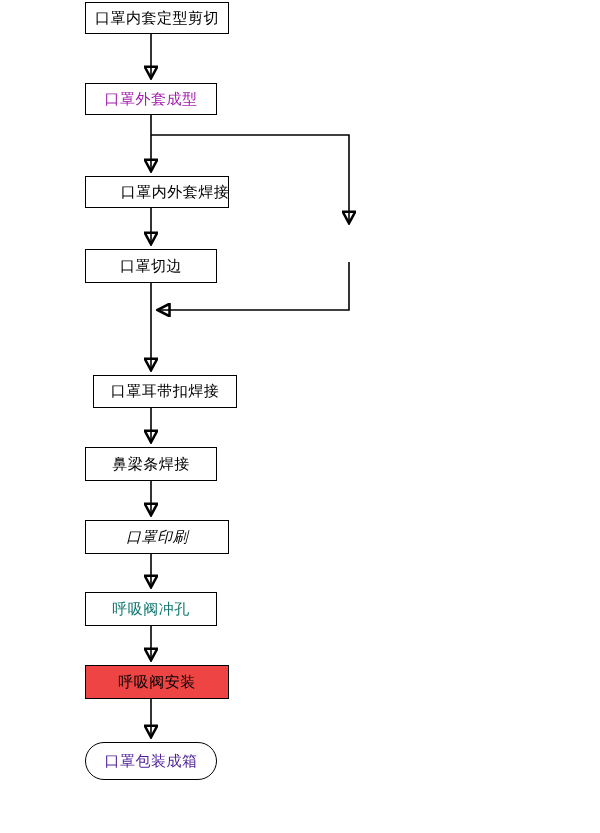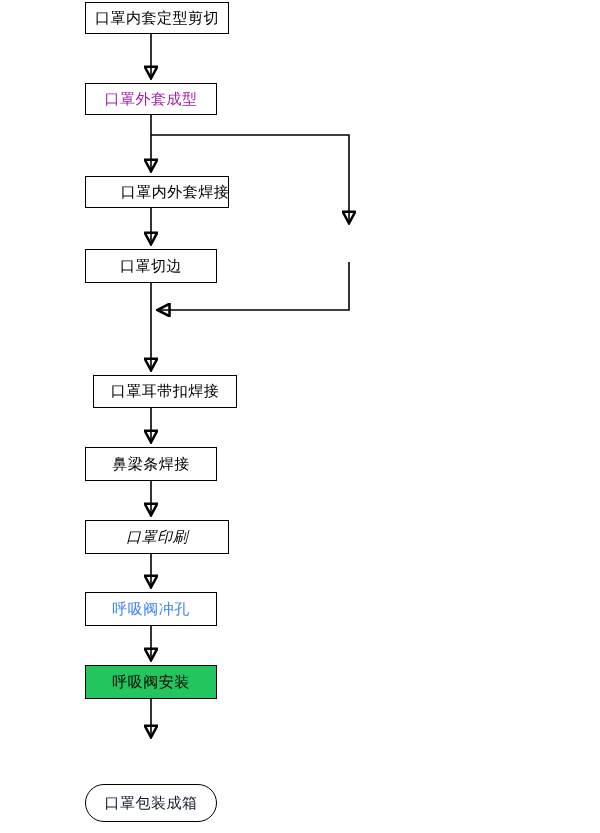--- a/index.html
+++ b/index.html
@@ -118,25 +118,25 @@
   </div>
 
   <div class="node" style="left: 85px; top: 447px; width: 132px; height: 34px; background: rgb(255, 255, 255); border-color: rgb(0, 0, 0); color: rgb(0, 0, 0); align-items: center;">
     <span class="node-label">鼻梁条焊接</span>
   </div>
 
   <div class="node" style="left: 85px; top: 520px; width: 144px; height: 34px; background: rgb(255, 255, 255); border-color: rgb(0, 0, 0); color: rgb(0, 0, 0); font-style: italic;">
     <span class="node-label">口罩印刷</span>
   </div>
 
-  <div class="node" style="left: 85px; top: 592px; width: 132px; height: 34px; background: rgb(255, 255, 255); border-color: rgb(0, 0, 0); color: #3b82f6;">
+  <div class="node" style="left: 85px; top: 592px; width: 132px; height: 34px; background: rgb(255, 255, 255); border-color: rgb(0, 0, 0); color: #0f766e;">
     <span class="node-label">呼吸阀冲孔</span>
   </div>
 
-  <div class="node" style="left: 85px; top: 665px; width: 132px; height: 34px; background: #22c55e; border-color: rgb(0, 0, 0); color: rgb(0, 0, 0);">
+  <div class="node" style="left: 85px; top: 665px; width: 144px; height: 34px; background: #ef4444; border-color: rgb(0, 0, 0); color: rgb(0, 0, 0);">
     <span class="node-label">呼吸阀安装</span>
   </div>
 
-  <div class="node terminal" style="left: 85px; top: 784px; width: 132px; height: 38px; background: rgb(255, 255, 255); border-color: rgb(0, 0, 0); color: #0f172a;">
+  <div class="node terminal" style="left: 85px; top: 742px; width: 132px; height: 38px; background: rgb(255, 255, 255); border-color: rgb(0, 0, 0); color: #4c1d95;">
     <span class="node-label">口罩包装成箱</span>
   </div>
 
 </div>
 
 </body></html>

